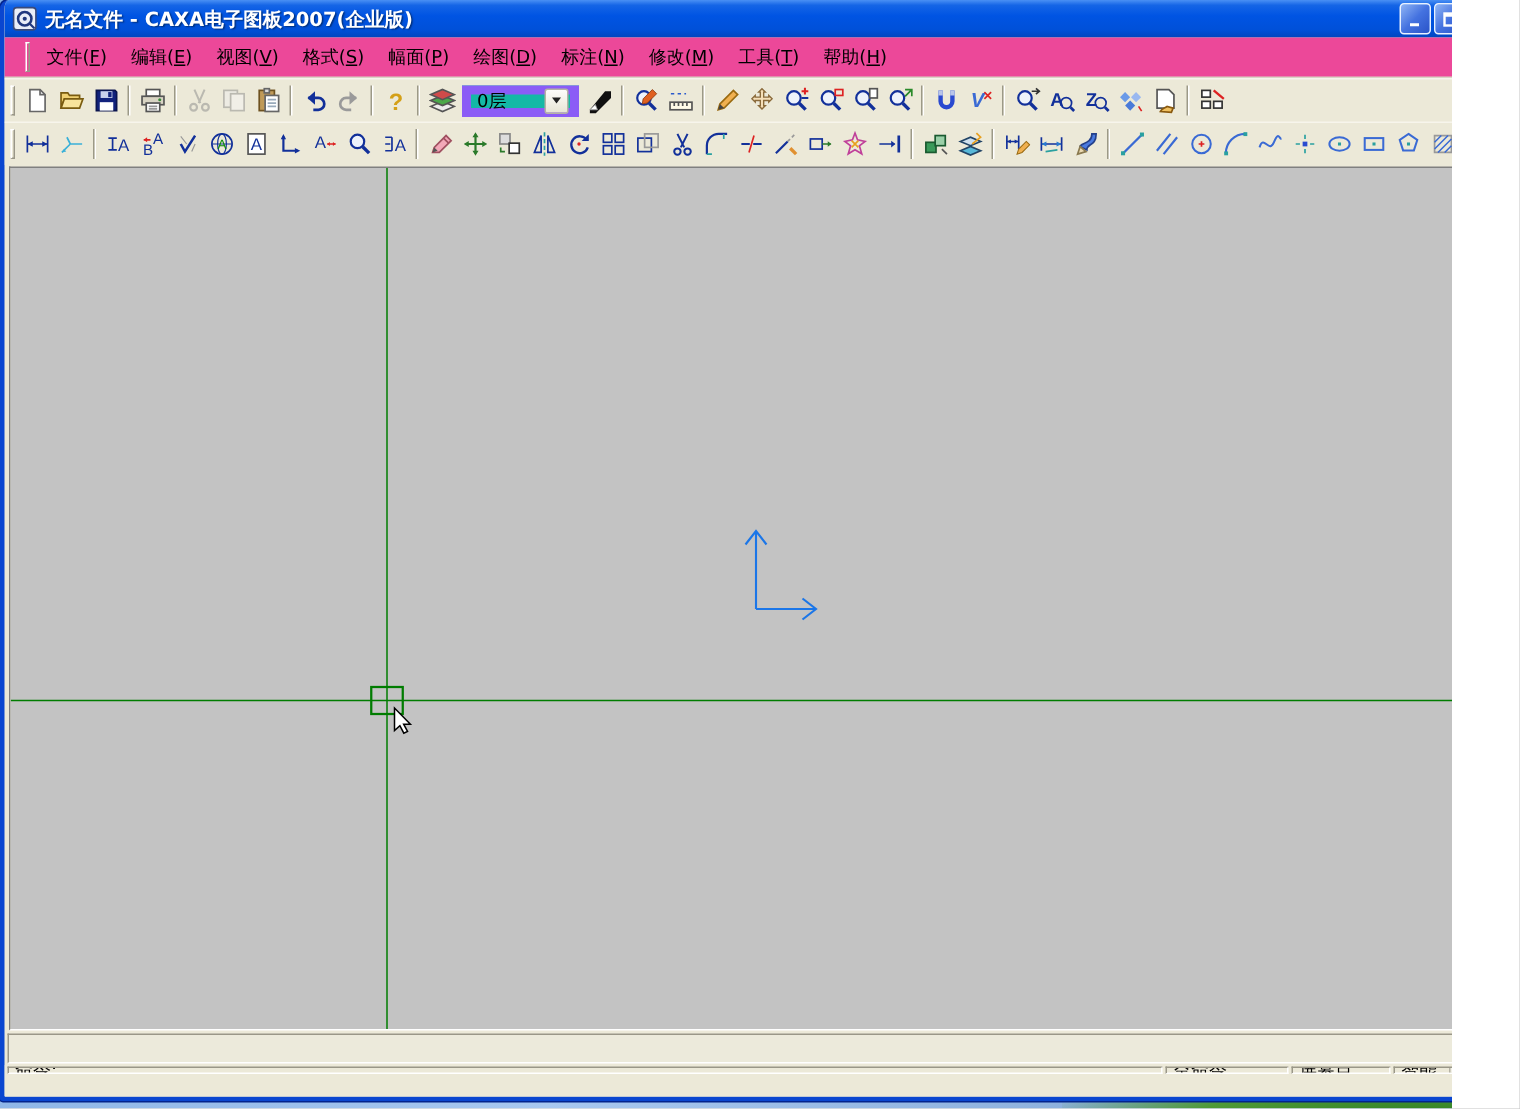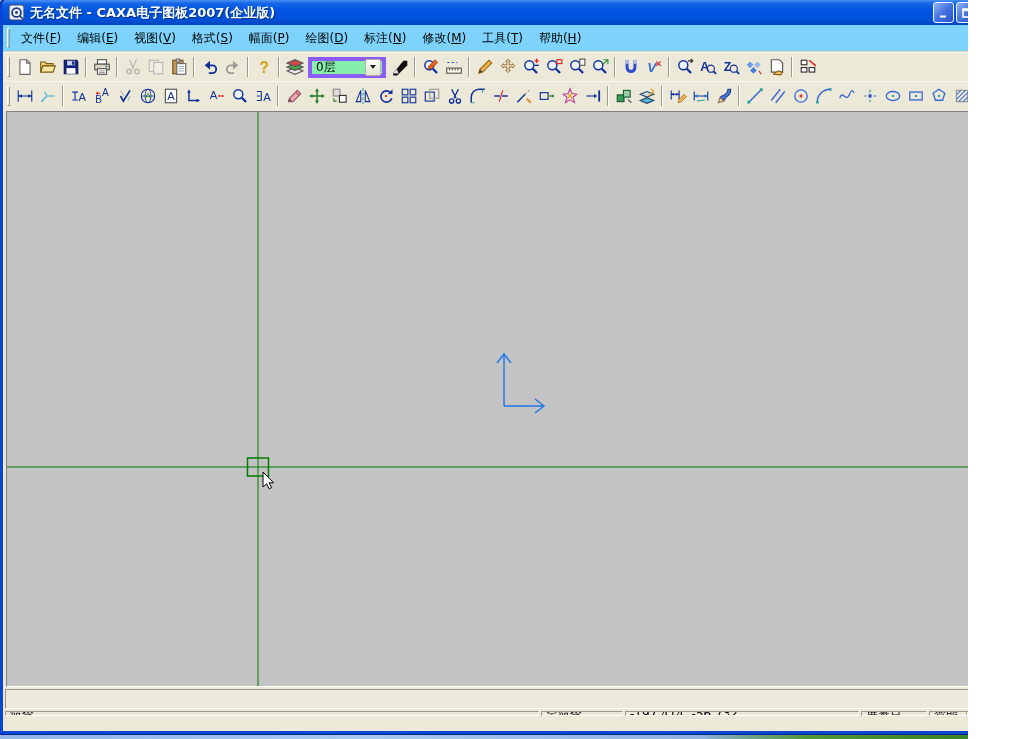--- a/index.html
+++ b/index.html
@@ -21,38 +21,38 @@
   .title-icon { width:17px; height:17px; margin-right:5px; flex:none; }
   .title-text { flex:1; white-space:nowrap; overflow:hidden; }
   .winbtns { display:flex; gap:2px; }
   .wbtn { width:21px; height:21px; border-radius:3px; border:1px solid #eaf2ff; display:flex;
     align-items:center; justify-content:center;
     background:linear-gradient(135deg,#8fb4f4 0%,#4472e0 50%,#2a54c8 100%); }
   .wbtn.close { background:linear-gradient(135deg,#f4a284 0%,#e2573a 50%,#c03a18 100%); }
 
   
   .menubar { height:27px; flex:none; display:flex; align-items:center;
-    border-bottom:1px solid #d9d5c5; background:#7dd3fc; padding-left:2px; }
+    border-bottom:1px solid #d9d5c5; background:#ec4899; padding-left:12px; }
   .mi { padding:3px 8px; color:#000; white-space:nowrap; }
   .tgrip { width:3px; height:20px; margin:0 3px 0 2px; flex:none;
     border-top:1px solid #fff; border-left:1px solid #fff;
     border-right:1px solid #9a9788; border-bottom:1px solid #9a9788; }
 
   
   .toolbar { height:29px; flex:none; display:flex; align-items:center; flex-wrap:nowrap;
     overflow:hidden; background:#ece9d8; border-top:1px solid #f7f5ec; padding-left:2px; }
   .tbgroup { display:flex; align-items:center; flex:none; }
   .tb { width:23px; height:23px; flex:none; border:1px solid transparent; background:transparent;
     display:flex; align-items:center; justify-content:center; padding:0; }
   .tb.off { opacity:.5; filter:grayscale(.95); }
   .tic { width:18px; height:18px; display:block; }
   .tsep { width:0; height:20px; margin:0 3px; flex:none;
     border-left:1px solid #9c9987; border-right:1px solid #fff; }
 
-  .combo { height:21px; background:#86efac; border:4px solid #8b5cf6; display:flex; align-items:center;
+  .combo { height:21px; background:#14b8a6; border:6px solid #8b5cf6; display:flex; align-items:center;
     flex:none; padding-left:4px; margin:16px 2px; font-size:12px; color:#000; white-space:nowrap; }
   .combo-btn { width:16px; height:17px; margin-left:auto; margin-right:1px; flex:none;
     background:linear-gradient(180deg,#fdfdfb,#e7e5d5); border:1px solid #b5b2a4; border-radius:2px;
     display:flex; align-items:center; justify-content:center; }
   .arr { width:0; height:0; border:3px solid transparent; border-top:4px solid #222; margin-top:3px; }
   .lt-line { width:44px; height:0; border-top:1px solid #cc0000; margin:0 8px 0 2px; flex:none; }
 
   
   .canvas-wrap { flex:1; margin:1px 3px 2px 3px; position:relative;
     border-top:1px solid #808080; border-left:1px solid #808080;
@@ -650,23 +650,20 @@
 
     <div class="history"></div>
 
     <div class="statusbar">
       <div class="sb-box sb-prompt">
           <span>命令:</span>
         </div>
       <div class="sb-box sb-mode">
           <span>空命令</span>
         </div>
-      <div class="sb-box sb-coord">
-          <span>-197.414, -56.732</span>
-        </div>
       <div class="sb-box sb-point">
           <span>屏幕点</span>
         </div>
       <div class="sb-box sb-snap">
         <span>智能</span>
         <span class="combo-btn">
             <span class="arr"></span>
           </span>
       </div>
       <div class="sb-grip"></div>

